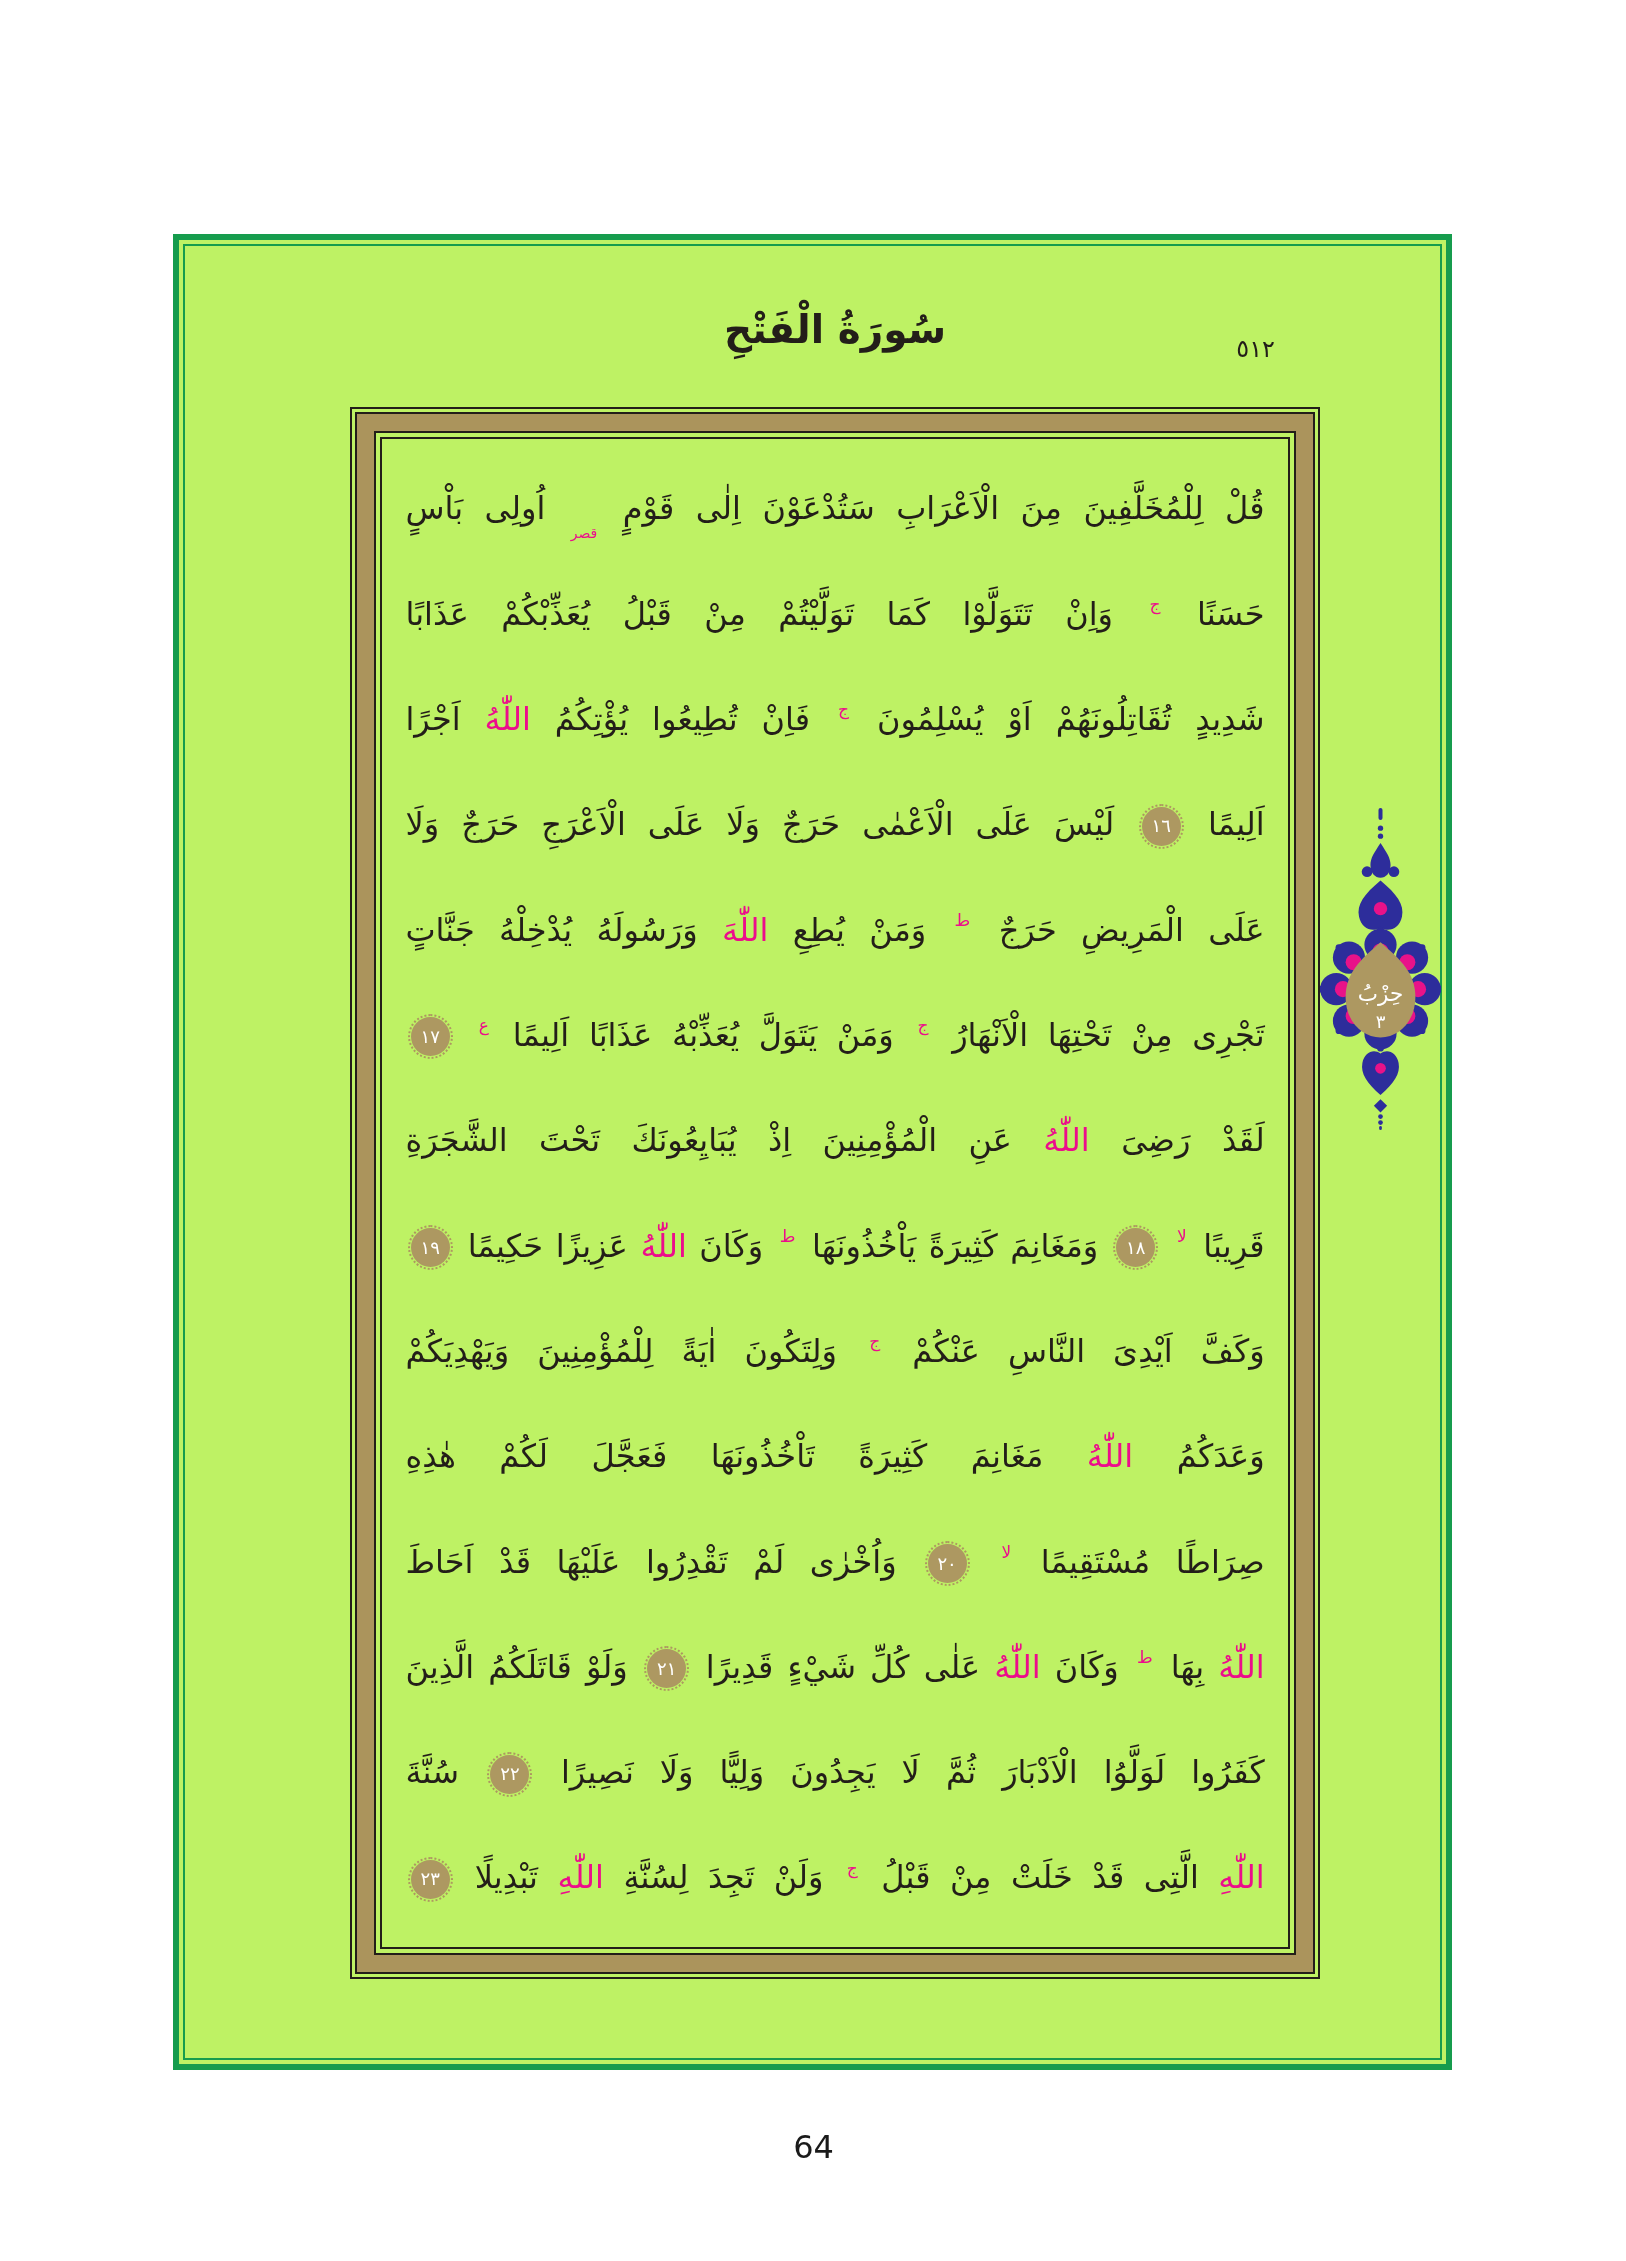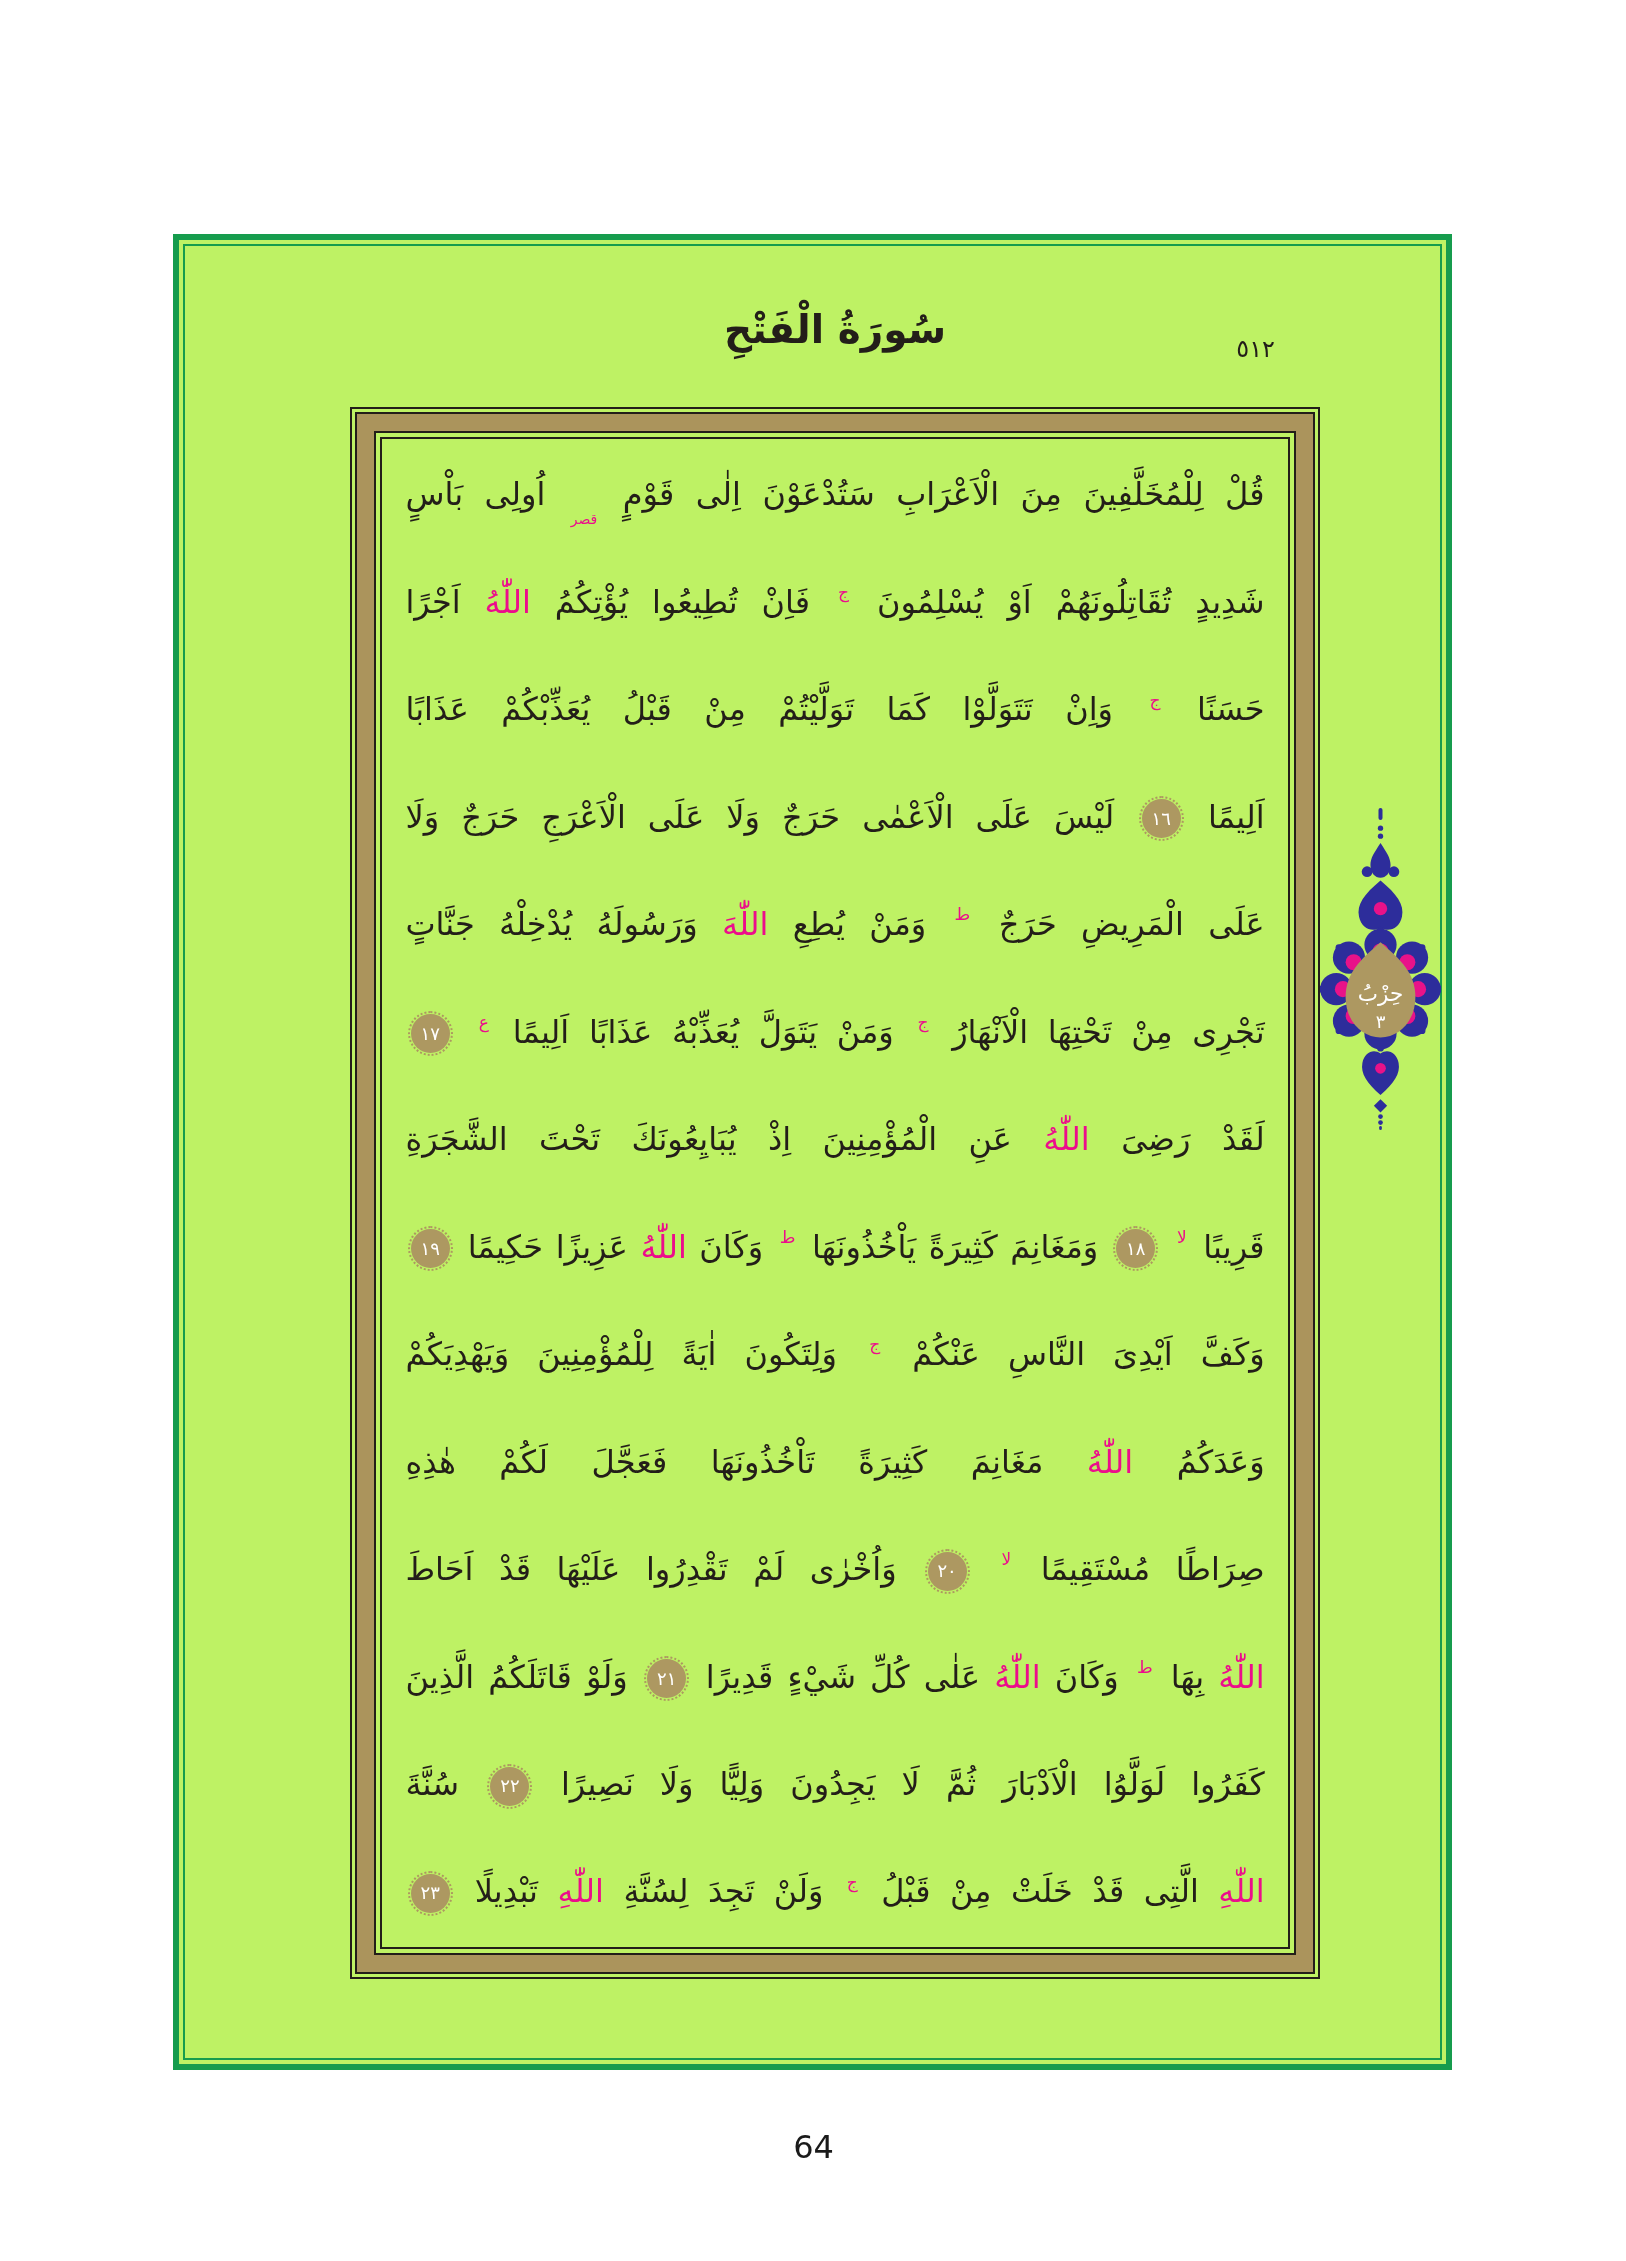--- a/index.html
+++ b/index.html
@@ -16,21 +16,21 @@
                font-size:39px;font-weight:bold;color:#231E19;direction:rtl;}
   .mushaf-page-no{position:absolute;right:171px;top:95px;font-size:24px;color:#231E19;direction:rtl;}
 
   
   .f1{position:absolute;left:171px;top:167px;width:970px;height:1572px;
       box-sizing:border-box;border:2px solid #231E19;}
   .f2{position:absolute;inset:3.4px;border:2px solid #231E19;}
   .f3{position:absolute;inset:0;border:17px solid #AB945C;}
   .f4{position:absolute;inset:0;border:2px solid #231E19;}
   .f5{position:absolute;inset:4px;border:2px solid #231E19;}
-  .text-area{position:absolute;inset:0;padding:6px 23px;display:flex;flex-direction:column;
+  .text-area{position:absolute;inset:0;padding:20px 23px;display:flex;flex-direction:column;
              justify-content:space-between;direction:rtl;}
 
   .line{height:98px;line-height:98px;font-size:32px;color:#231E19;
         text-align:justify;text-align-last:justify;direction:rtl;}
   .qt{color:#231E19;}
   .qa{color:#EC0D8C;}
   .qw{color:#EC0D8C;font-size:17px;position:relative;top:-14.8px;margin:0 4px;}
   .qn{color:#EC0D8C;font-size:14px;position:relative;top:19px;margin:0 4px;}
   .qv{display:inline-flex;align-items:center;justify-content:center;vertical-align:middle;
       width:39px;height:39px;border-radius:50%;background:#AD9861;color:#FFFFFF;
@@ -55,22 +55,22 @@
     <div class="surah-title">سُورَةُ الْفَتْحِ</div>
     <div class="mushaf-page-no">٥١٢</div>
 
     <div class="f1">
       <div class="f2">
         <div class="f3">
           <div class="f4">
             <div class="f5">
               <div class="text-area">
                   <div class="line"><span class="qt">قُلْ لِلْمُخَلَّفِينَ مِنَ الْاَعْرَابِ سَتُدْعَوْنَ اِلٰى قَوْمٍ</span> <span class="qn">قصر</span> <span class="qt">اُولِى بَاْسٍ</span></div>
+                  <div class="line"><span class="qt">حَسَنًا</span> <span class="qw">ج</span> <span class="qt">وَاِنْ تَتَوَلَّوْا كَمَا تَوَلَّيْتُمْ مِنْ قَبْلُ يُعَذِّبْكُمْ عَذَابًا</span></div>
                   <div class="line"><span class="qt">شَدِيدٍ تُقَاتِلُونَهُمْ اَوْ يُسْلِمُونَ</span> <span class="qw">ج</span> <span class="qt">فَاِنْ تُطِيعُوا يُؤْتِكُمُ</span> <span class="qa">اللّٰهُ</span> <span class="qt">اَجْرًا</span></div>
-                  <div class="line"><span class="qt">حَسَنًا</span> <span class="qw">ج</span> <span class="qt">وَاِنْ تَتَوَلَّوْا كَمَا تَوَلَّيْتُمْ مِنْ قَبْلُ يُعَذِّبْكُمْ عَذَابًا</span></div>
                   <div class="line"><span class="qt">اَلِيمًا</span> <span class="qv">١٦</span> <span class="qt">لَيْسَ عَلَى الْاَعْمٰى حَرَجٌ وَلَا عَلَى الْاَعْرَجِ حَرَجٌ وَلَا</span></div>
                   <div class="line"><span class="qt">عَلَى الْمَرِيضِ حَرَجٌ</span> <span class="qw">ط</span> <span class="qt">وَمَنْ يُطِعِ</span> <span class="qa">اللّٰهَ</span> <span class="qt">وَرَسُولَهُ يُدْخِلْهُ جَنَّاتٍ</span></div>
                   <div class="line"><span class="qt">تَجْرِى مِنْ تَحْتِهَا الْاَنْهَارُ</span> <span class="qw">ج</span> <span class="qt">وَمَنْ يَتَوَلَّ يُعَذِّبْهُ عَذَابًا اَلِيمًا</span> <span class="qw">ع</span> <span class="qv">١٧</span></div>
                   <div class="line"><span class="qt">لَقَدْ رَضِىَ</span> <span class="qa">اللّٰهُ</span> <span class="qt">عَنِ الْمُؤْمِنِينَ اِذْ يُبَايِعُونَكَ تَحْتَ الشَّجَرَةِ</span></div>
                   <div class="line"><span class="qt">قَرِيبًا</span> <span class="qw">لا</span> <span class="qv">١٨</span> <span class="qt">وَمَغَانِمَ كَثِيرَةً يَاْخُذُونَهَا</span> <span class="qw">ط</span> <span class="qt">وَكَانَ</span> <span class="qa">اللّٰهُ</span> <span class="qt">عَزِيزًا حَكِيمًا</span> <span class="qv">١٩</span></div>
                   <div class="line"><span class="qt">وَكَفَّ اَيْدِىَ النَّاسِ عَنْكُمْ</span> <span class="qw">ج</span> <span class="qt">وَلِتَكُونَ اٰيَةً لِلْمُؤْمِنِينَ وَيَهْدِيَكُمْ</span></div>
                   <div class="line"><span class="qt">وَعَدَكُمُ</span> <span class="qa">اللّٰهُ</span> <span class="qt">مَغَانِمَ كَثِيرَةً تَاْخُذُونَهَا فَعَجَّلَ لَكُمْ هٰذِهِ</span></div>
                   <div class="line"><span class="qt">صِرَاطًا مُسْتَقِيمًا</span> <span class="qw">لا</span> <span class="qv">٢٠</span> <span class="qt">وَاُخْرٰى لَمْ تَقْدِرُوا عَلَيْهَا قَدْ اَحَاطَ</span></div>
                   <div class="line"><span class="qa">اللّٰهُ</span> <span class="qt">بِهَا</span> <span class="qw">ط</span> <span class="qt">وَكَانَ</span> <span class="qa">اللّٰهُ</span> <span class="qt">عَلٰى كُلِّ شَيْءٍ قَدِيرًا</span> <span class="qv">٢١</span> <span class="qt">وَلَوْ قَاتَلَكُمُ الَّذِينَ</span></div>
                   <div class="line"><span class="qt">كَفَرُوا لَوَلَّوُا الْاَدْبَارَ ثُمَّ لَا يَجِدُونَ وَلِيًّا وَلَا نَصِيرًا</span> <span class="qv">٢٢</span> <span class="qt">سُنَّةَ</span></div>

